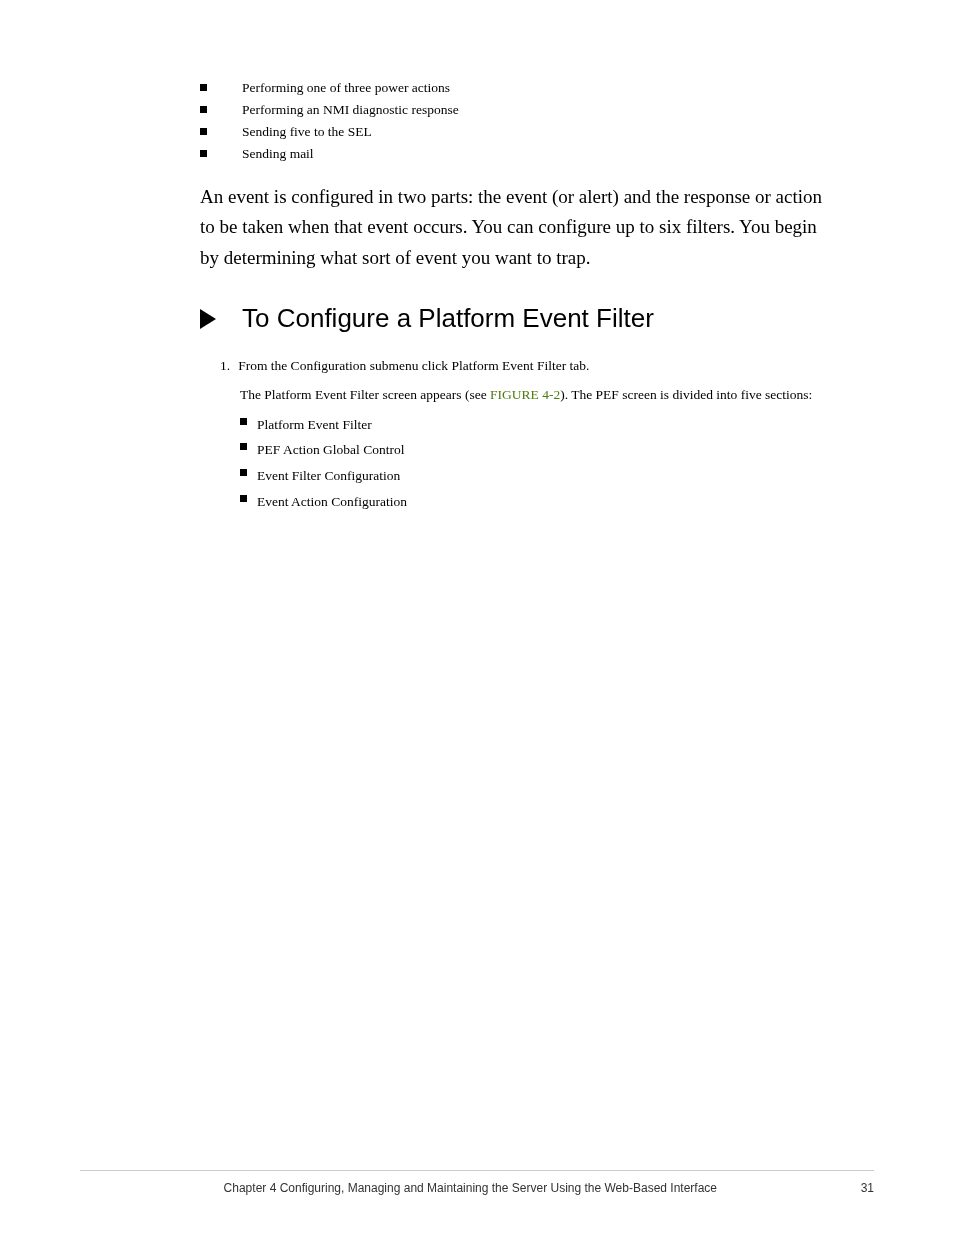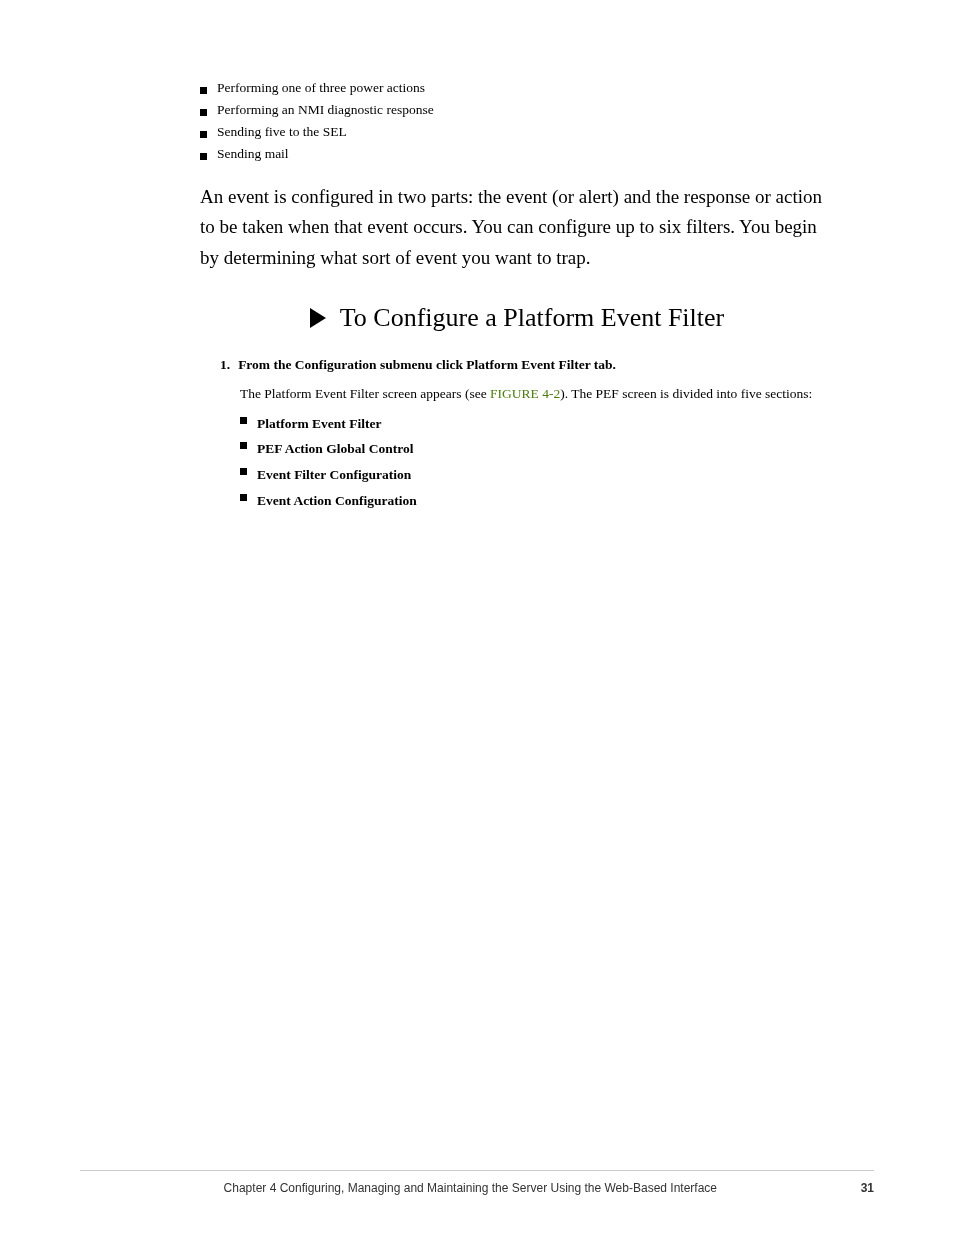--- a/index.html
+++ b/index.html
@@ -26,70 +26,70 @@
       position: relative;
     }
 
     .bullet-list {
       list-style: none;
       margin-bottom: 20px;
     }
 
     .bullet-list li {
       display: flex;
-      align-items: center;
+      align-items: flex-start;
       margin-bottom: 6px;
       font-size: 13.5px;
+      gap: 25px;
     }
 
     .bullet-square {
       display: inline-block;
       width: 7px;
       height: 7px;
       background: #000;
       margin-right: 10px;
       margin-top: 4px;
       flex-shrink: 0;
     }
 
     .intro-paragraph {
       font-size: 19px;
       line-height: 1.6;
       margin-bottom: 30px;
     }
 
     .section-heading {
-      font-family: Liberation Serif, serif;
+      font-family: Liberation Sans, sans-serif;
       font-size: 26px;
       font-weight: normal;
       margin-bottom: 24px;
       margin-top: 10px;
       display: flex;
       align-items: center;
-      gap: 14px;
-      justify-content: center;
+      gap: 26px;
     }
 
     .triangle-icon {
       display: inline-block;
       width: 0;
       height: 0;
       border-top: 10px solid transparent;
       border-bottom: 10px solid transparent;
       border-left: 16px solid #000;
       flex-shrink: 0;
     }
 
     .step-container {
       margin-left: 20px;
     }
 
     .step-heading {
       font-size: 13.5px;
-      font-weight: bold;
+      font-weight: normal;
       margin-bottom: 10px;
     }
 
     .step-body {
       font-size: 13.5px;
       line-height: 1.6;
       margin-left: 20px;
     }
 
     .step-body p {
@@ -97,21 +97,20 @@
     }
 
     .link-text {
       color: #4d7c0f;
       text-decoration: none;
     }
 
     .sub-bullet-list {
       list-style: none;
       margin-top: 6px;
-      font-weight: bold;
     }
 
     .sub-bullet-list li {
       display: flex;
       align-items: flex-start;
       margin-bottom: 4px;
       font-size: 13.5px;
     }
 
     .footer {
@@ -129,21 +128,21 @@
       padding-top: 10px;
       margin: 0 80px;
     }
 
     .footer-text {
       flex: 1;
       text-align: center;
     }
 
     .footer-page-num {
-      font-weight: bold;
+      font-weight: normal;
       font-size: 12px;
     }
   </style>
 </head>
 <body>
 
 <div class="page-container">
 
   <ul class="bullet-list">
   <li>

